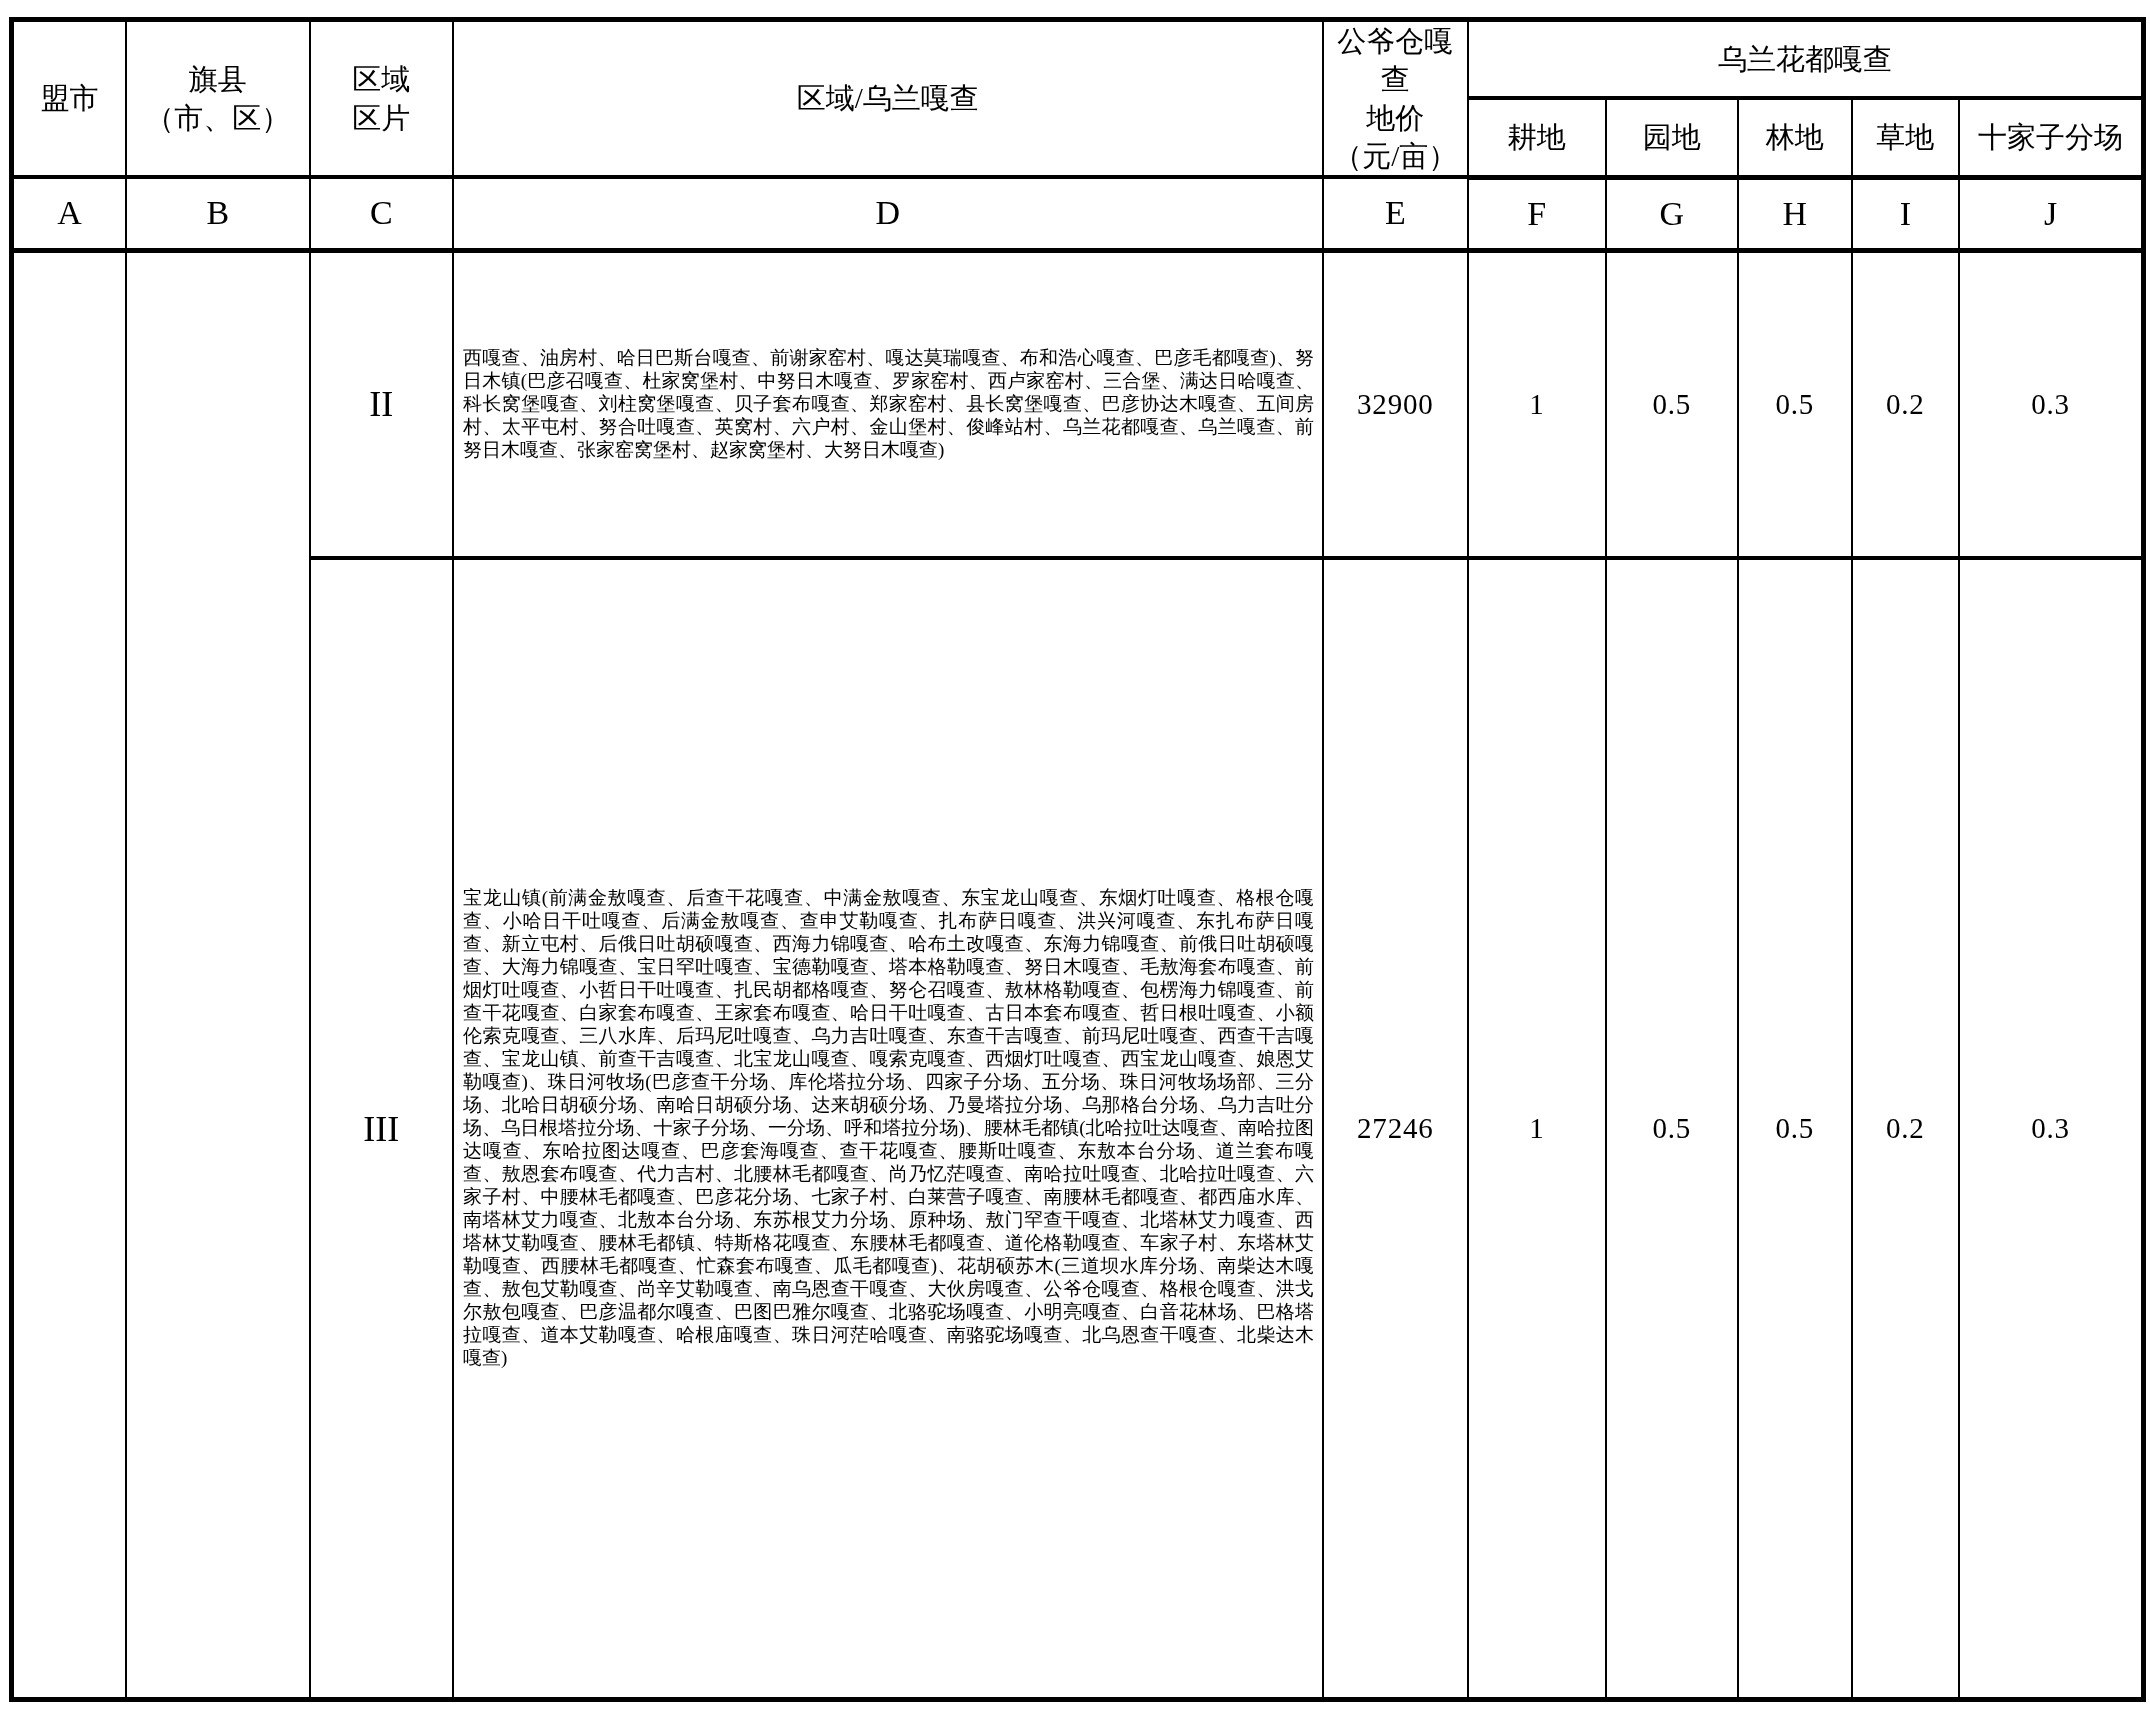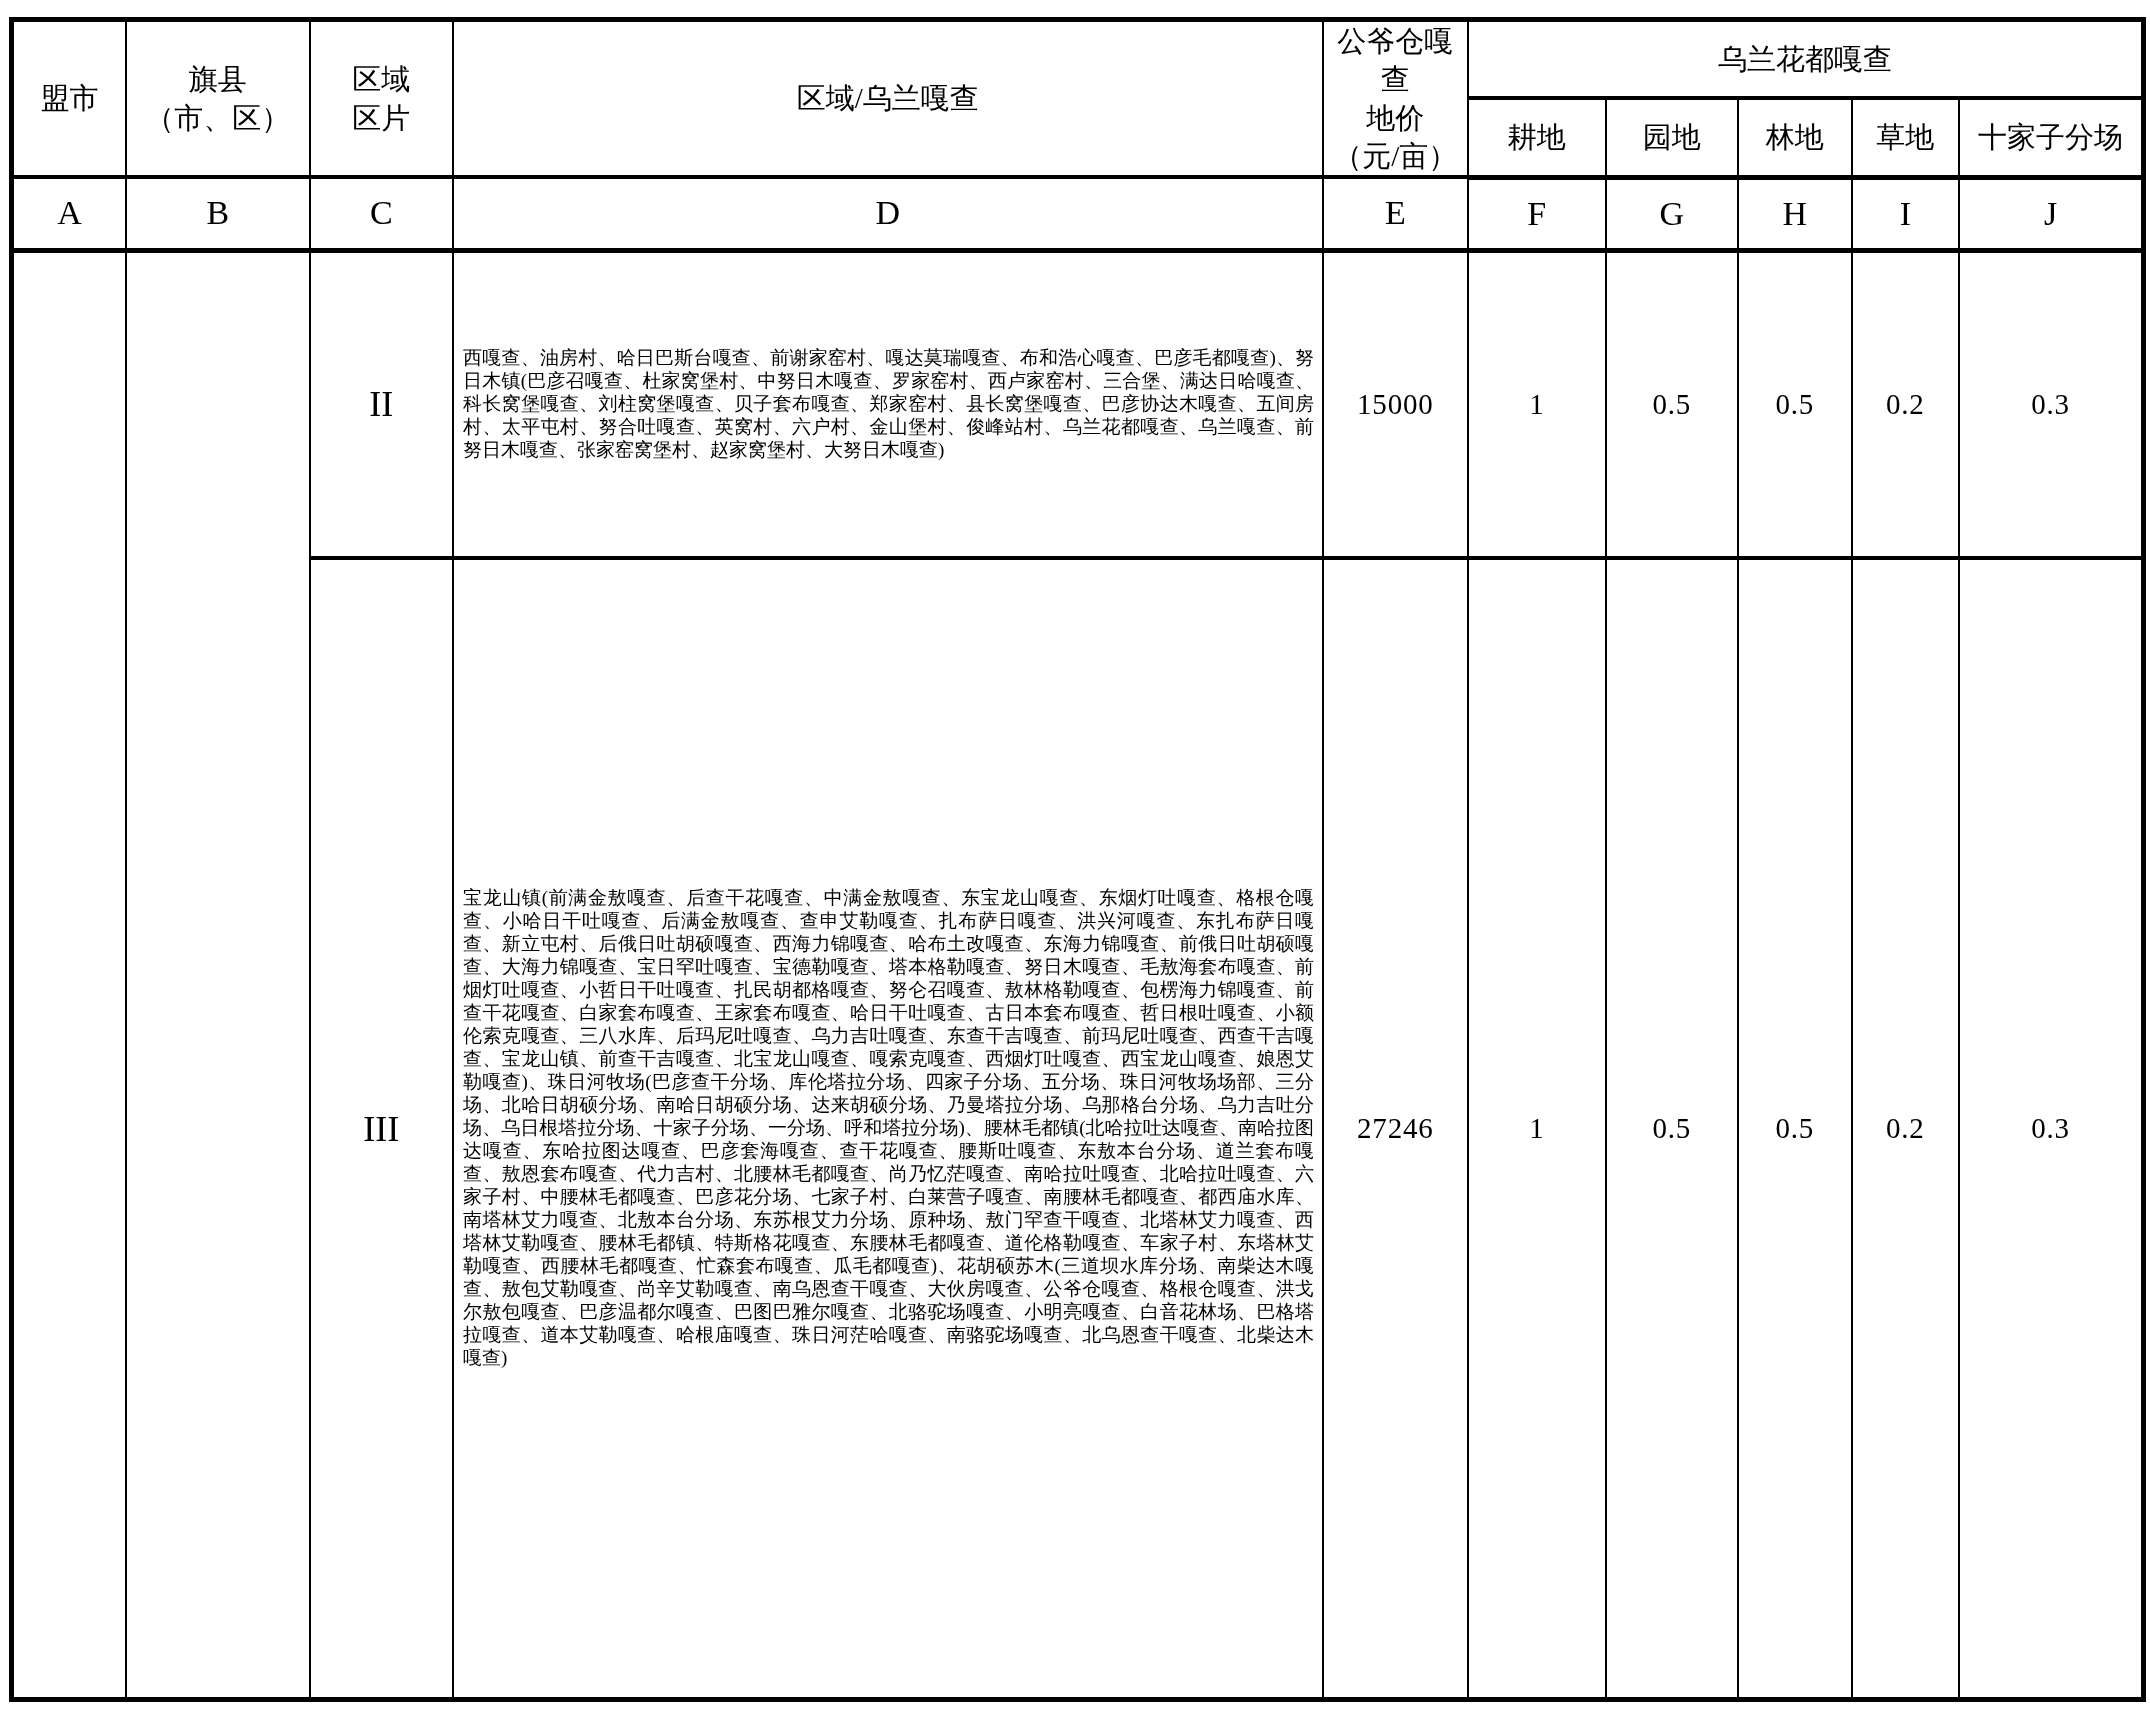--- a/index.html
+++ b/index.html
@@ -115,21 +115,21 @@
     <td class="letter">H</td>
     <td class="letter">I</td>
     <td class="letter">J</td>
   </tr>
 
   <tr class="data-row-2">
     <td rowspan="2" class="empty-span-cell"></td>
     <td rowspan="2" class="empty-span-cell"></td>
     <td class="region-label">II</td>
     <td class="desc-cell">西嘎查、油房村、哈日巴斯台嘎查、前谢家窑村、嘎达莫瑞嘎查、布和浩心嘎查、巴彦毛都嘎查)、努日木镇(巴彦召嘎查、杜家窝堡村、中努日木嘎查、罗家窑村、西卢家窑村、三合堡、满达日哈嘎查、科长窝堡嘎查、刘柱窝堡嘎查、贝子套布嘎查、郑家窑村、县长窝堡嘎查、巴彦协达木嘎查、五间房村、太平屯村、努合吐嘎查、英窝村、六户村、金山堡村、俊峰站村、乌兰花都嘎查、乌兰嘎查、前努日木嘎查、张家窑窝堡村、赵家窝堡村、大努日木嘎查)</td>
-    <td class="num">15000</td>
+    <td class="num">32900</td>
     <td class="num">1</td>
     <td class="num">0.5</td>
     <td class="num">0.5</td>
     <td class="num">0.2</td>
     <td class="num">0.3</td>
   </tr>
 
   <tr class="data-row-3">
     <td class="region-label">III</td>
     <td class="desc-cell">宝龙山镇(前满金敖嘎查、后查干花嘎查、中满金敖嘎查、东宝龙山嘎查、东烟灯吐嘎查、格根仓嘎查、小哈日干吐嘎查、后满金敖嘎查、查申艾勒嘎查、扎布萨日嘎查、洪兴河嘎查、东扎布萨日嘎查、新立屯村、后俄日吐胡硕嘎查、西海力锦嘎查、哈布土改嘎查、东海力锦嘎查、前俄日吐胡硕嘎查、大海力锦嘎查、宝日罕吐嘎查、宝德勒嘎查、塔本格勒嘎查、努日木嘎查、毛敖海套布嘎查、前烟灯吐嘎查、小哲日干吐嘎查、扎民胡都格嘎查、努仑召嘎查、敖林格勒嘎查、包楞海力锦嘎查、前查干花嘎查、白家套布嘎查、王家套布嘎查、哈日干吐嘎查、古日本套布嘎查、哲日根吐嘎查、小额伦索克嘎查、三八水库、后玛尼吐嘎查、乌力吉吐嘎查、东查干吉嘎查、前玛尼吐嘎查、西查干吉嘎查、宝龙山镇、前查干吉嘎查、北宝龙山嘎查、嘎索克嘎查、西烟灯吐嘎查、西宝龙山嘎查、娘恩艾勒嘎查)、珠日河牧场(巴彦查干分场、库伦塔拉分场、四家子分场、五分场、珠日河牧场场部、三分场、北哈日胡硕分场、南哈日胡硕分场、达来胡硕分场、乃曼塔拉分场、乌那格台分场、乌力吉吐分场、乌日根塔拉分场、十家子分场、一分场、呼和塔拉分场)、腰林毛都镇(北哈拉吐达嘎查、南哈拉图达嘎查、东哈拉图达嘎查、巴彦套海嘎查、查干花嘎查、腰斯吐嘎查、东敖本台分场、道兰套布嘎查、敖恩套布嘎查、代力吉村、北腰林毛都嘎查、尚乃忆茫嘎查、南哈拉吐嘎查、北哈拉吐嘎查、六家子村、中腰林毛都嘎查、巴彦花分场、七家子村、白莱营子嘎查、南腰林毛都嘎查、都西庙水库、南塔林艾力嘎查、北敖本台分场、东苏根艾力分场、原种场、敖门罕查干嘎查、北塔林艾力嘎查、西塔林艾勒嘎查、腰林毛都镇、特斯格花嘎查、东腰林毛都嘎查、道伦格勒嘎查、车家子村、东塔林艾勒嘎查、西腰林毛都嘎查、忙森套布嘎查、瓜毛都嘎查)、花胡硕苏木(三道坝水库分场、南柴达木嘎查、敖包艾勒嘎查、尚辛艾勒嘎查、南乌恩查干嘎查、大伙房嘎查、公爷仓嘎查、格根仓嘎查、洪戈尔敖包嘎查、巴彦温都尔嘎查、巴图巴雅尔嘎查、北骆驼场嘎查、小明亮嘎查、白音花林场、巴格塔拉嘎查、道本艾勒嘎查、哈根庙嘎查、珠日河茫哈嘎查、南骆驼场嘎查、北乌恩查干嘎查、北柴达木嘎查)</td>

